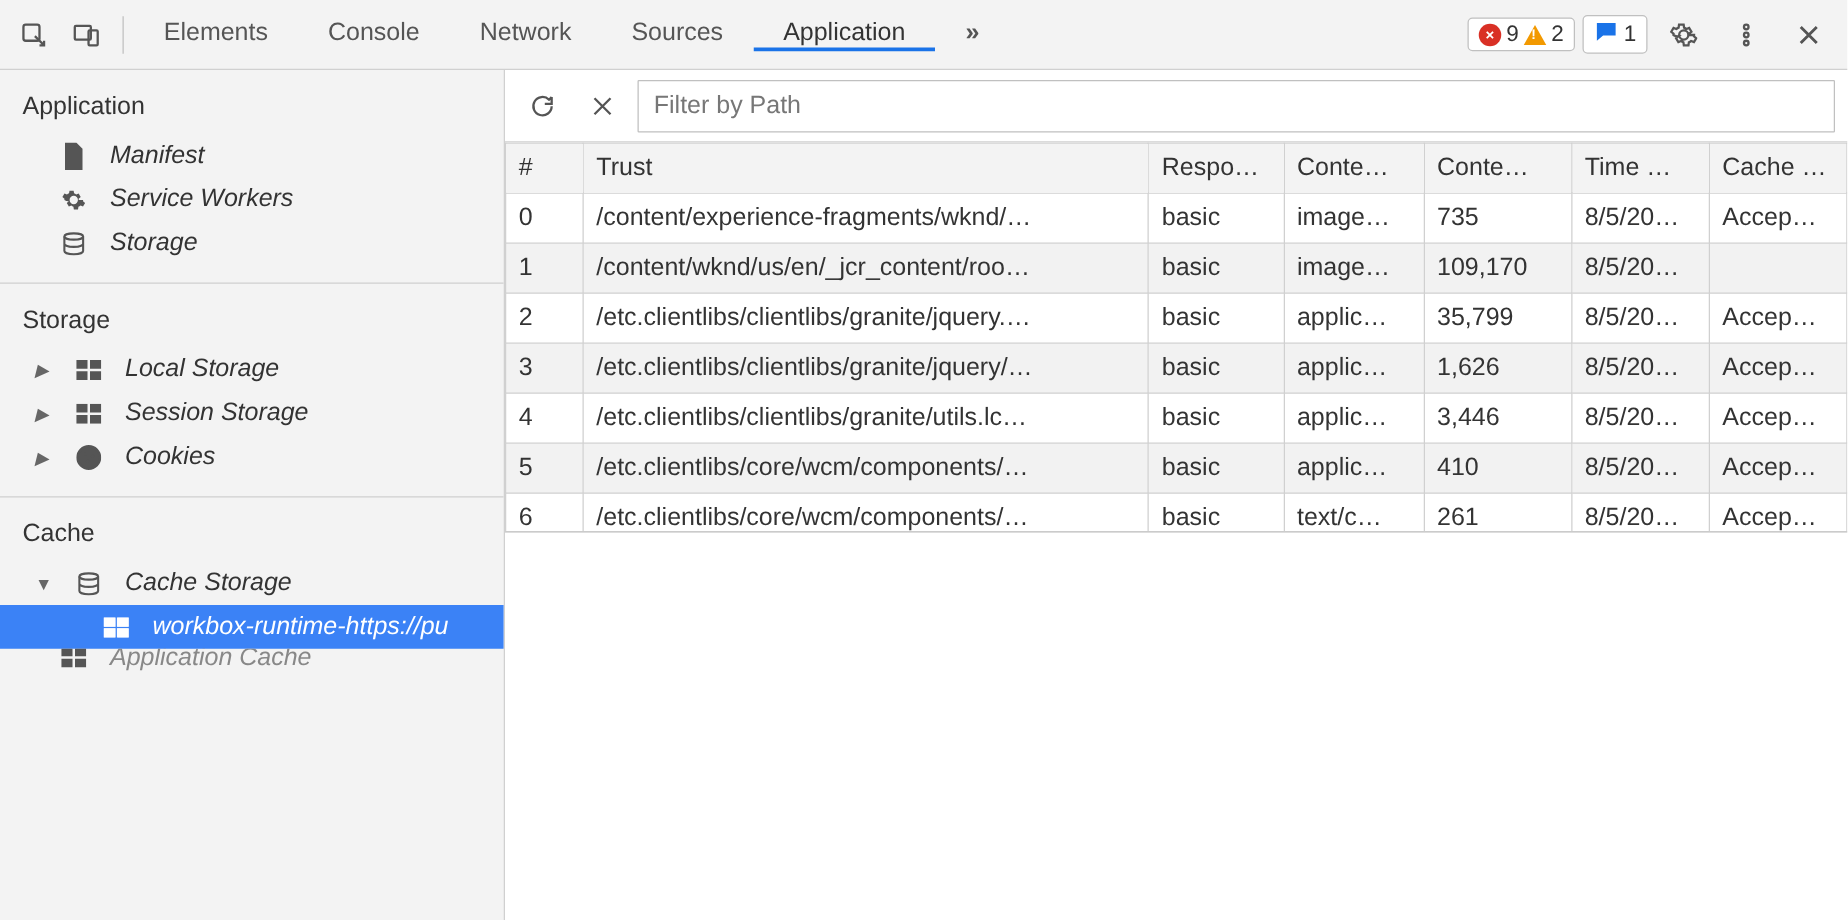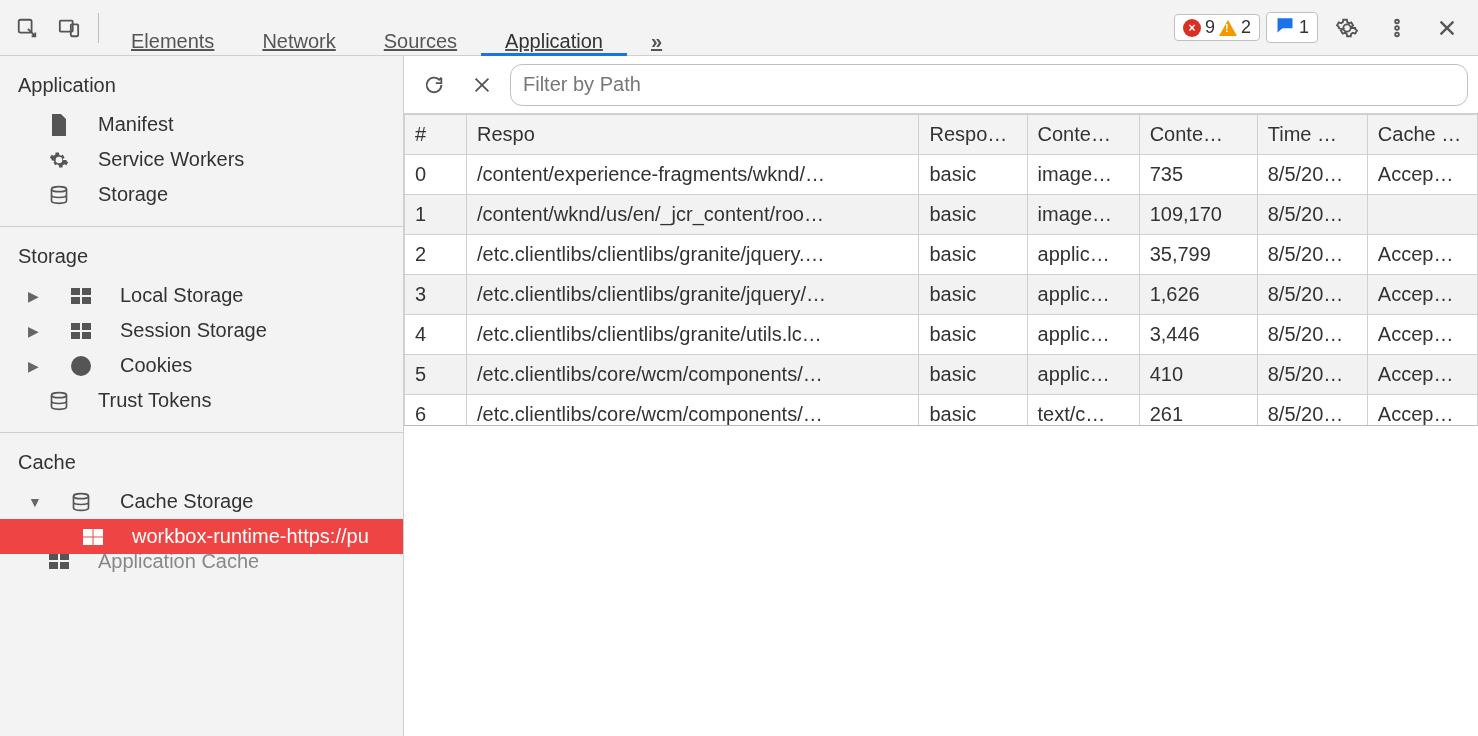--- a/index.html
+++ b/index.html
@@ -27,21 +27,21 @@
     display: flex;
     align-items: center;
     justify-content: center;
     color: #555;
   }
   .topbar .ic-btn svg { width: 22px; height: 22px; stroke: #555; fill: none; stroke-width: 2; }
   .vdiv {
     width:1px; height:30px; background:#c0c0c0; margin:0 8px;
   }
   .tabs {
-    display:flex; align-items:flex-end; height:56px; font-size: 20px; color:#555;text-decoration:underline;
+    display:flex; align-items:center; height:56px; font-size: 20px; color:#555;
   }
   .tab {
     padding: 0 24px; display:flex; align-items:center; cursor:pointer;
     border-bottom: 3px solid transparent;
   }
   .tab.active {
     color: #333; border-bottom-color: #1a73e8;
   }
   .topbar .spacer { flex:1; }
   .badges { display:flex; align-items:center; gap:6px; padding-right:4px;}
@@ -62,43 +62,43 @@
 
   
   .main { display:flex; height: calc(736px - 56px); }
   .sidebar {
     width: 404px; border-right:1px solid #d0d0d0; background:#f3f3f3;
     overflow:hidden; font-size:20px; color:#333;
   }
   .sb-section { border-bottom:1px solid #d0d0d0; padding:14px 0 14px 0;}
   .sb-head { padding: 4px 18px 10px 18px; font-size:20px; color:#333;}
   .sb-item {
-    display:flex; align-items:center; gap:28px; padding:6px 18px 6px 48px;
-    cursor:pointer; white-space:nowrap;
+    display:flex; align-items:center; gap:18px; padding:6px 18px 6px 48px;
+    cursor:pointer; white-space:nowrap;font-style:italic;
   }
   .sb-item.withtree { padding-left:28px; }
   .sb-item.withtree .tree { width:14px; color:#666; font-size:14px;}
   .sb-item .icon { width:22px; display:flex; justify-content:center;}
   .sb-item.selected {
-    background:#ef4444; color:#fff;
+    background:#3b82f6; color:#fff;
   }
   .sb-item.selected .icon svg * { fill:#fff; stroke:#fff; }
   .sb-sub { padding-left:82px;}
   .sb-item.partial { color:#888; }
 
   
   .content { flex:1; display:flex; flex-direction:column; }
   .toolbar2 {
     display:flex; align-items:center; gap:8px; height:58px; padding:8px 10px;
     border-bottom:1px solid #d0d0d0;
   }
   .toolbar2 .ic-btn { width:40px; height:40px; display:flex;align-items:center;justify-content:center;}
   .toolbar2 .ic-btn svg{width:22px;height:22px;stroke:#555;fill:none;stroke-width:2;}
   .filter {
-    flex:1; height:42px; border:1px solid #c0c0c0; border-radius:12px; padding:0 12px;
+    flex:1; height:42px; border:1px solid #c0c0c0; border-radius:1px; padding:0 12px;
     font-size:20px; background:#fff;
   }
   .filter::placeholder{color:#777;}
 
   .grid-wrap { flex:1; overflow:hidden; position:relative;}
   table.grid {
     border-collapse:collapse; width:100%; table-layout:fixed; font-size:20px;
   }
   table.grid th, table.grid td {
     border:1px solid #d0d0d0; padding:7px 10px; text-align:left;
@@ -136,20 +136,21 @@
   </div>
   <div class="ic-btn">
     <svg viewBox="0 0 24 24">
         <rect x="2" y="4" width="14" height="12" rx="1"></rect>
         <rect x="14" y="8" width="8" height="13" rx="1"></rect>
       </svg>
   </div>
   <div class="vdiv"></div>
   <div class="tabs">
     <div class="tab">Elements</div>
+    <div class="tab">Console</div>
     <div class="tab">Network</div>
     <div class="tab">Sources</div>
     <div class="tab active">Application</div>
     <div class="tab" style="font-weight:bold;">»</div>
   </div>
   <div class="spacer"></div>
   <div class="badges">
     <div class="badge-group">
       <span class="circ err">×</span>
       <span>9</span>
@@ -247,29 +248,20 @@
         <span class="tree">▶</span>
         <span class="icon">
             <svg class="i-cookie" width="20" height="20" viewBox="0 0 20 20">
               <circle cx="10" cy="10" r="9" fill="none" stroke="#555" stroke-width="2"></circle>
               <circle cx="7" cy="7" r="1.5"></circle>
               <circle cx="13" cy="9" r="1.5"></circle>
               <circle cx="9" cy="13" r="1.5"></circle>
             </svg>
           </span>
         <span>Cookies</span>
-      </div>
-      <div class="sb-item">
-        <span class="icon">
-            <svg class="i-db" width="20" height="20" viewBox="0 0 24 24">
-              <ellipse cx="12" cy="5" rx="9" ry="3"></ellipse>
-              <path d="M3 5v7c0 1.7 4 3 9 3s9-1.3 9-3V5M3 12v7c0 1.7 4 3 9 3s9-1.3 9-3v-7"></path>
-            </svg>
-          </span>
-        <span>Trust Tokens</span>
       </div>
     </div>
 
     <div class="sb-section" style="border-bottom:none;">
       <div class="sb-head">Cache</div>
       <div class="sb-item withtree">
         <span class="tree">▼</span>
         <span class="icon">
             <svg class="i-db" width="20" height="20" viewBox="0 0 24 24">
               <ellipse cx="12" cy="5" rx="9" ry="3"></ellipse>
@@ -325,21 +317,21 @@
             <col class="c-name">
             <col class="c-resp">
             <col class="c-ctype">
             <col class="c-clen">
             <col class="c-time">
             <col class="c-vary">
         </colgroup>
         <thead>
           <tr>
             <th>#</th>
-            <th>Respo</th>
+            <th>Trust</th>
             <th>Respo…</th>
             <th>Conte…</th>
             <th>Conte…</th>
             <th>Time …</th>
             <th>Cache H…</th>
           </tr>
         </thead>
         <tbody id="grid-body">
             <tr>
               <td>0</td>

